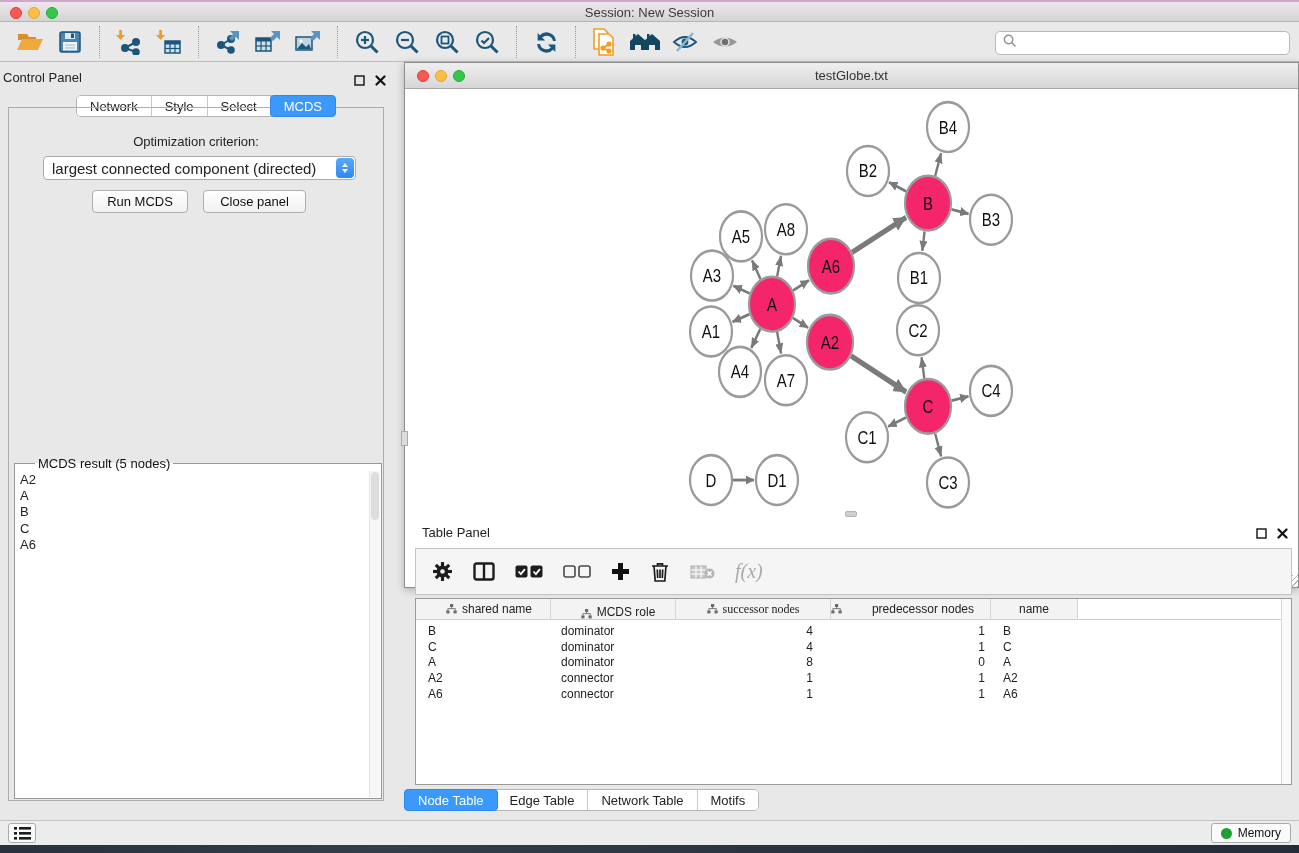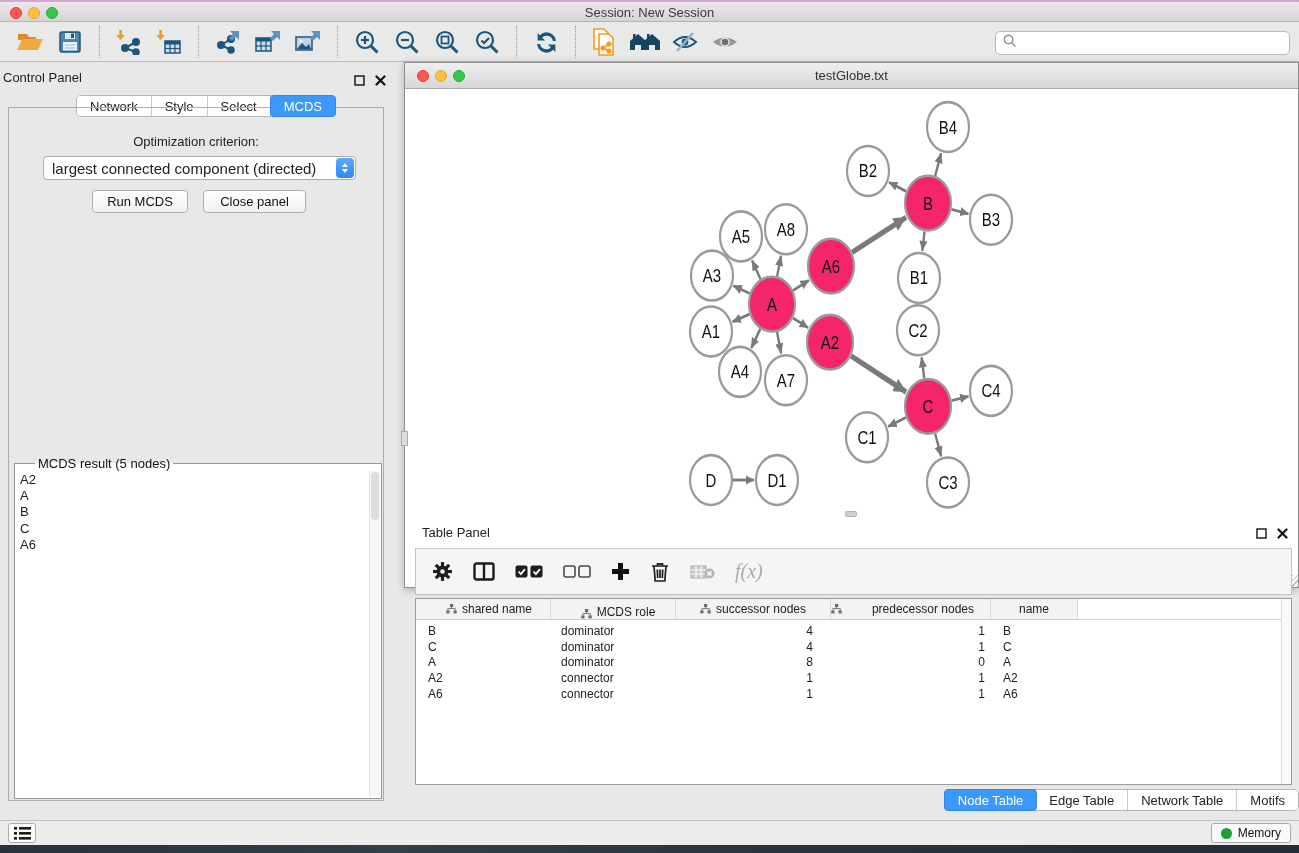--- a/index.html
+++ b/index.html
@@ -93,21 +93,21 @@
     font-size:12px; color:#222; }
   .trow { display:flex; height:15.75px; align-items:center; font-size:12px; }
   .td { overflow:hidden; white-space:nowrap; }
   .c0 { width:135px; padding-left:12px; }
   .c1 { width:125px; padding-left:10px;align-items:flex-end; }
   .c2 { width:155px; text-align:right; padding-right:18px; }
   .c3 { width:160px; text-align:right; padding-right:6px; }
   .c4 { width:87px;  padding-left:12px; }
   .tbody { padding-top:3px; }
   .table-scroll { position:absolute; right:0; top:0; bottom:0; width:10px; background:#FAFAFA; border-left:1px solid #D8D8D8; }
-  .tp-tabs-row { position:absolute; left:404px; top:789px; width:895px; display:flex; justify-content:flex-end; }
+  .tp-tabs-row { position:absolute; left:404px; top:789px; width:895px; display:flex; justify-content:flex-start; }
   
   .statusbar { position:absolute; left:0; top:820px; width:1299px; height:25px; background:#ECECEC; border-top:1px solid #C2C2C2; }
   .list-btn { position:absolute; left:8px; top:2px; width:28px; height:20px; background:#FAFAFA; border:1px solid #ABABAB; border-radius:3px;
     display:flex; align-items:center; justify-content:center; }
   .mem-btn { position:absolute; right:8px; top:2px; height:20px; background:#FAFAFA; border:1px solid #ABABAB; border-radius:3px;
     display:flex; align-items:center; gap:6px; padding:0 9px; font-size:12px; color:#111; }
   .mem-dot { width:11px; height:11px; border-radius:50%; background:#1E9E33; }
   .desktop-strip { position:absolute; left:0; top:845px; width:1299px; height:8px;
     background:linear-gradient(90deg,#28313D,#333E49 30%,#2A333E 60%,#232C37); }
 </style>
@@ -517,21 +517,21 @@
       <svg width="11" height="10" viewBox="0 0 11 10">
           <g fill="#6b6b6b">
             <rect x="4" y="0" width="3.2" height="3"></rect>
             <rect x="0.3" y="6.4" width="3.2" height="3"></rect>
             <rect x="7.5" y="6.4" width="3.2" height="3"></rect>
             <path d="M5.6 3v1.6M1.9 6.4V4.6h7.4v1.8" stroke="#6b6b6b" stroke-width="0.9" fill="none"></path>
           </g>
         </svg>
       <span>MCDS role</span>
     </div>
-    <div class="th c2" style="justify-content:center; text-align:left; padding-right:0;">
+    <div class="th c2" style="justify-content:center; text-align:left; padding-right:0;font-family:Liberation Serif, serif;">
       <svg width="11" height="10" viewBox="0 0 11 10">
           <g fill="#6b6b6b">
             <rect x="4" y="0" width="3.2" height="3"></rect>
             <rect x="0.3" y="6.4" width="3.2" height="3"></rect>
             <rect x="7.5" y="6.4" width="3.2" height="3"></rect>
             <path d="M5.6 3v1.6M1.9 6.4V4.6h7.4v1.8" stroke="#6b6b6b" stroke-width="0.9" fill="none"></path>
           </g>
         </svg>
       <span>successor nodes</span>
     </div>

